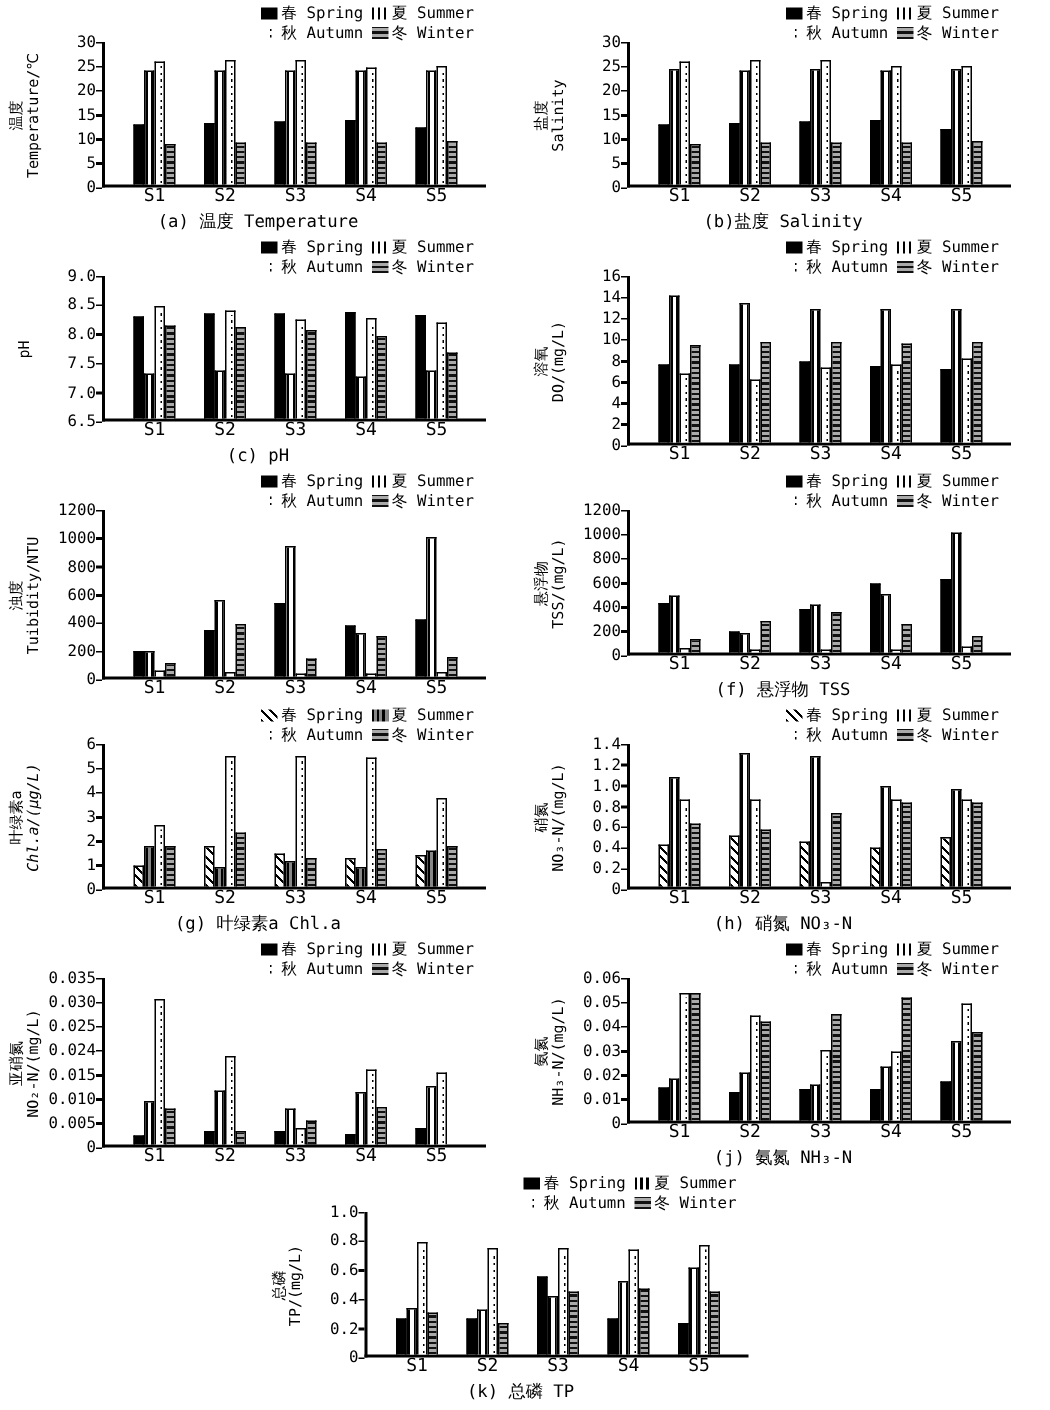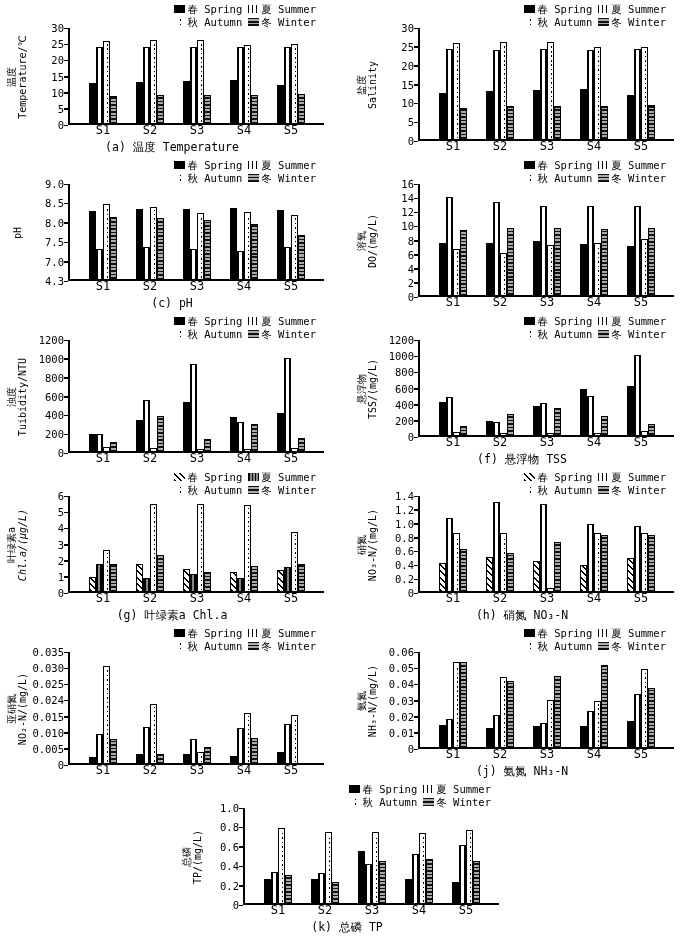--- a/index.html
+++ b/index.html
@@ -202,20 +202,21 @@
           </div>
           <div class="cat">
             <div class="bar pat-solid" style="height: 39.3333%;"></div>
             <div class="bar pat-vlines" style="height: 80.6667%;"></div>
             <div class="bar pat-dots" style="height: 83.3333%;"></div>
             <div class="bar pat-hlines" style="height: 30.6667%;"></div>
             <span class="xlabel">S5</span>
           </div>
         </div>
       </div>
+      <div class="caption">(b)盐度 Salinity</div>
     </div>
     <div class="subplot">
       <div class="legend">
         <div class="legend-item">
           <span class="swatch pat-solid"></span>
           <span>春 Spring</span>
         </div>
         <div class="legend-item">
           <span class="swatch pat-vlines"></span>
           <span>夏 Summer</span>
@@ -229,21 +230,21 @@
           <span>冬 Winter</span>
         </div>
       </div>
       <div class="plotwrap">
         <div class="ylab">
           <div class="ylab-inner">
             <div>pH</div>
           </div>
         </div>
         <div class="gutter">
-          <div class="ticklabel" style="bottom: calc(0% - 5px);">4.3</div>
+          <div class="ticklabel" style="bottom: calc(0% - 5px);">6.5</div>
           <div class="tickmark" style="bottom: calc(0% - 1px);"></div>
           <div class="ticklabel" style="bottom: calc(20% - 5px);">7.0</div>
           <div class="tickmark" style="bottom: calc(20% - 1px);"></div>
           <div class="ticklabel" style="bottom: calc(40% - 5px);">7.5</div>
           <div class="tickmark" style="bottom: calc(40% - 1px);"></div>
           <div class="ticklabel" style="bottom: calc(60% - 5px);">8.0</div>
           <div class="tickmark" style="bottom: calc(60% - 1px);"></div>
           <div class="ticklabel" style="bottom: calc(80% - 5px);">8.5</div>
           <div class="tickmark" style="bottom: calc(80% - 1px);"></div>
           <div class="ticklabel" style="bottom: calc(100% - 5px);">9.0</div>

